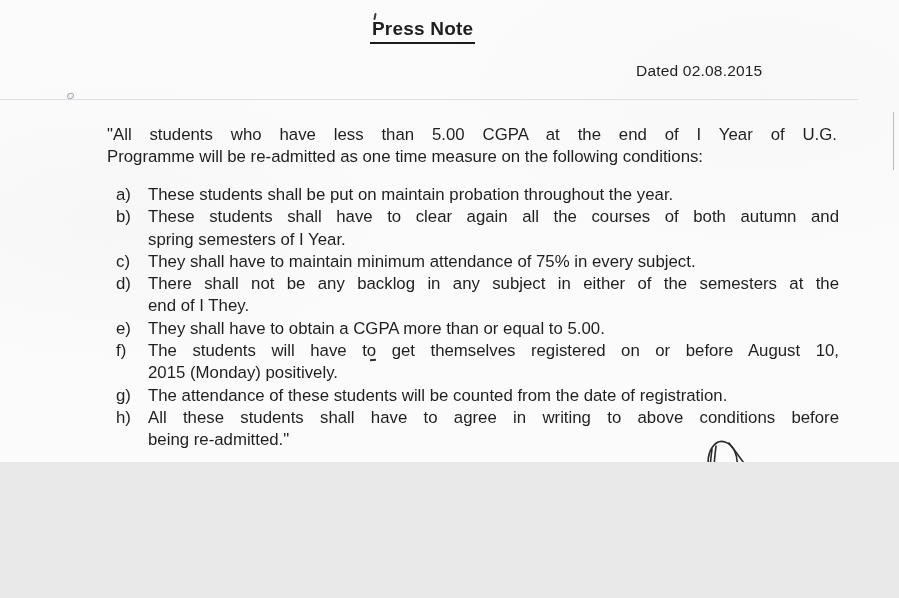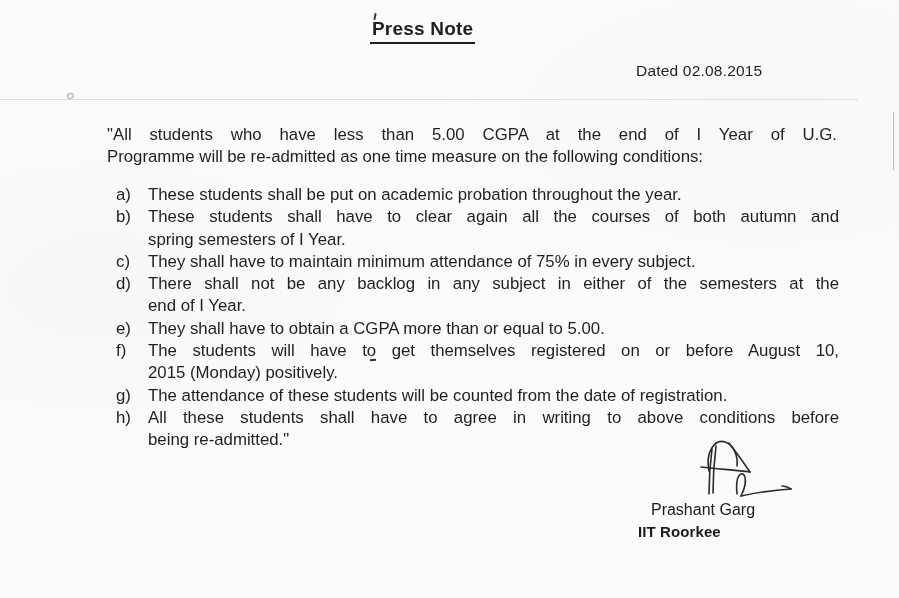--- a/index.html
+++ b/index.html
@@ -1,20 +1,20 @@
 <!DOCTYPE html>
 <html style="--ink: #1f1f1f; --paper: #fcfbfb; --artifact: #dde1e5;"><head>
 <meta charset="utf-8">
 <style>
   * { margin: 0; padding: 0; box-sizing: border-box; }
   html, body { background: #e9e9e9; }
   .page {
     position: relative;
     width: 899px;
-    height: 598px;
+    height: 462px;
     margin: 0 auto;
     overflow: hidden;
     background:
       radial-gradient(ellipse 420px 220px at 12% 48%, rgba(120,120,130,0.03), transparent 70%),
       radial-gradient(ellipse 500px 260px at 85% 20%, rgba(120,120,130,0.02), transparent 70%),
       var(--paper, #fcfbfb);
     color: var(--ink, #1f1f1f);
     font-family: "Liberation Sans", "DejaVu Sans", sans-serif;
   }
 
@@ -98,21 +98,21 @@
   <div class="intro">
     <span class="line stretch">"All students who have less than 5.00 CGPA at the end of I Year of U.G.</span>
     <span class="line">Programme will be re-admitted as one time measure on the following conditions:</span>
   </div>
 
   <div class="conditions">
 
     <div class="cond">
       <div class="marker">a)</div>
       <div class="ctext">
-        <span class="line">These students shall be put on academic probation throughout the year.</span>
+        <span class="line">These students shall be put on maintain probation throughout the year.</span>
       </div>
     </div>
 
     <div class="cond">
       <div class="marker">b)</div>
       <div class="ctext">
         <span class="line stretch">These students shall have to clear again all the courses of both autumn and</span>
         <span class="line">spring semesters of I Year.</span>
       </div>
     </div>
@@ -121,21 +121,21 @@
       <div class="marker">c)</div>
       <div class="ctext">
         <span class="line">They shall have to maintain minimum attendance of 75% in every subject.</span>
       </div>
     </div>
 
     <div class="cond">
       <div class="marker">d)</div>
       <div class="ctext">
         <span class="line stretch">There shall not be any backlog in any subject in either of the semesters at the</span>
-        <span class="line">end of I Year.</span>
+        <span class="line">end of I They.</span>
       </div>
     </div>
 
     <div class="cond">
       <div class="marker">e)</div>
       <div class="ctext">
         <span class="line">They shall have to obtain a CGPA more than or equal to 5.00.</span>
       </div>
     </div>
 

